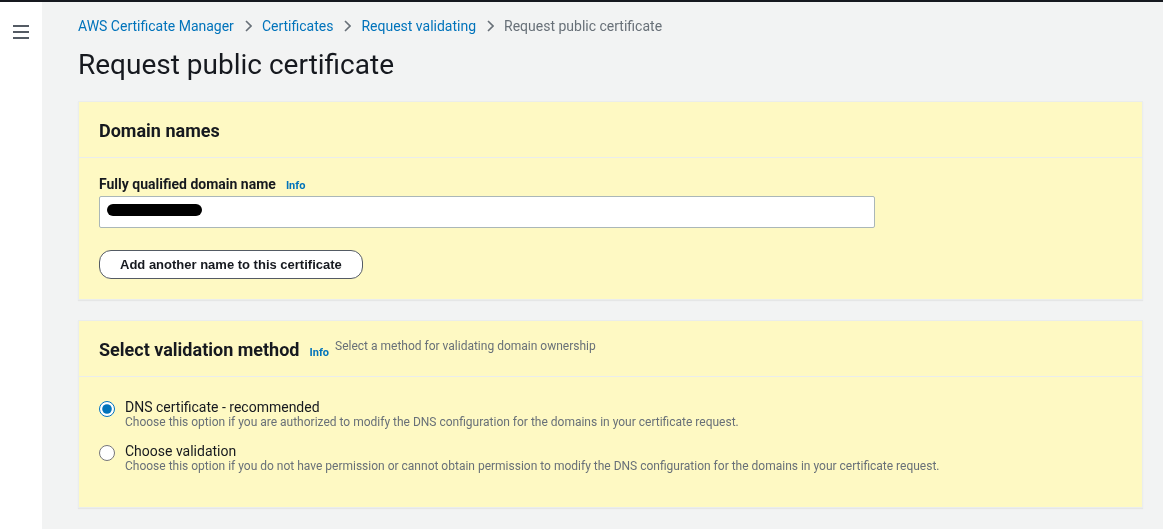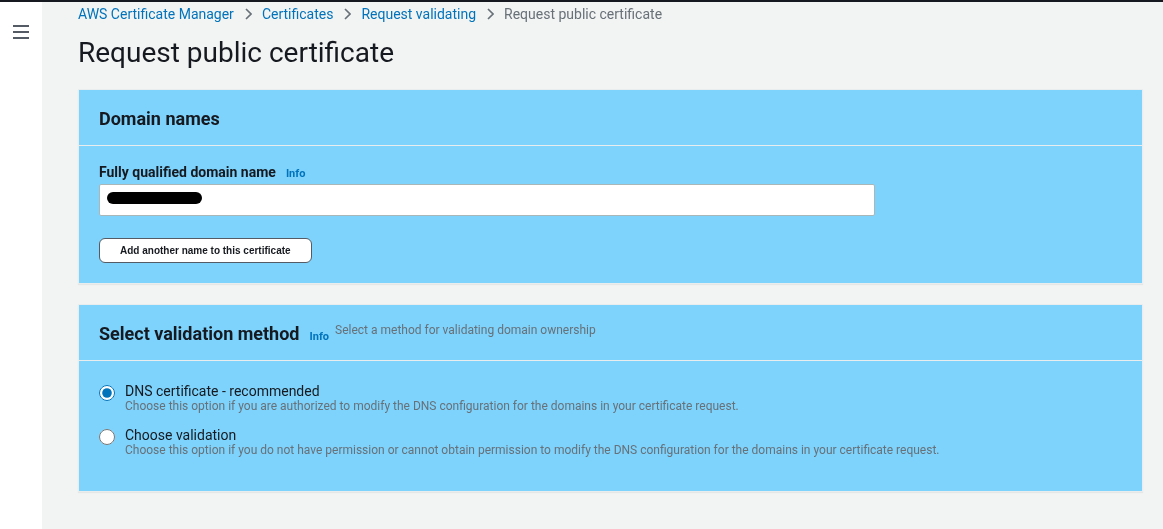--- a/index.html
+++ b/index.html
@@ -2,39 +2,39 @@
 <html><head>
   <meta charset="utf-8">
   <style>
     * { margin:0; padding:0; box-sizing:border-box; }
     body { font-family:"Amazon Ember","Helvetica Neue",Roboto,Arial,sans-serif; background:#f2f3f3; color:#16191f; width:1163px; height:529px; overflow:hidden; }
     .topbar { height:2px; background:#16191f; width:100%; }
     .shell { display:flex; height:calc(100% - 2px); }
     .hamburger-col { width:42px; padding-top:22px; display:flex; justify-content:center; background:#fff; flex-shrink:0; }
     .hamburger-col svg { cursor:pointer; }
     .content { flex:1; background:#f2f3f3; padding:0 0 0 36px; height:100%; overflow:hidden; }
-    .breadcrumbs { display:flex; align-items:center; font-size:14px; padding-top:4px; gap:10px; flex-wrap:wrap; }
+    .breadcrumbs { display:flex; align-items:center; font-size:14px; padding-top:16px; gap:10px; flex-wrap:wrap; }
     .breadcrumbs a { color:#0073bb; text-decoration:none; cursor:pointer; }
     .breadcrumbs .current { color:#687078; }
     .crumb-sep { color:#687078; display:flex; align-items:center; }
     h1.page-title { font-size:28px; font-weight:400; margin:14px 0 20px 0; }
-    .panel { background:#7dd3fc; border:1px solid #eaeded; box-shadow:0 1px 1px rgba(0,0,0,.05); margin-right:20px; margin-bottom:20px; }
+    .panel { background:#fef9c3; border:1px solid #eaeded; box-shadow:0 1px 1px rgba(0,0,0,.05); margin-right:20px; margin-bottom:20px; }
     .panel-header { padding:18px 20px 16px 20px; border-bottom:1px solid #eaeded; display:flex; align-items:baseline; gap:10px; }
     .panel-header.with-sub { flex-direction:row; align-items:flex-start; gap:6px; }
     .panel-header .title-line { display:flex; align-items:baseline; gap:10px; }
     .panel-title { font-size:18px; font-weight:700; }
     .panel-sub { font-size:12px; color:#687078; }
     .panel-body { padding:18px 20px 20px 20px; }
     .field-label-row { display:flex; align-items:baseline; gap:10px; margin-bottom:4px; }
     .field-label { font-size:14px; font-weight:700; color:#16191f; }
     .info-link { color:#0073bb; font-size:11px; font-weight:700; cursor:pointer; }
     .text-input-wrap { position:relative; width:776px; max-width:100%; }
     .text-input { width:100%; height:32px; padding:4px 8px; border:1px solid #aab7b8; border-radius:2px; font-size:14px; color:#16191f; }
     .redact { position:absolute; left:8px; top:8px; width:95px; height:12px; background:#000; border-radius:6px; pointer-events:none; }
-    .btn { display:inline-block; border:1px solid #545b64; background:#fff; padding:6px 20px; font-size:10px; font-weight:700; color:#16191f; border-radius:6px; cursor:pointer; }
+    .btn { display:inline-block; border:1px solid #545b64; background:#fff; padding:6px 20px; font-size:13px; font-weight:700; color:#16191f; border-radius:12px; cursor:pointer; }
     .helper { font-size:12px; color:#687078; line-height:1.5; margin-top:6px; }
     .add-row { margin-top:22px; }
     .radio-row { display:flex; align-items:flex-start; gap:10px; margin-top:4px; margin-bottom:14px; }
     .radio-input { width:16px; height:16px; margin-top:2px; accent-color:#0073bb; cursor:pointer; flex-shrink:0; }
     .radio-texts { display:flex; flex-direction:column; }
     .radio-title { font-size:14px; color:#16191f; }
     .radio-desc { font-size:12px; color:#687078; }
   </style>
 </head>
 <body>

